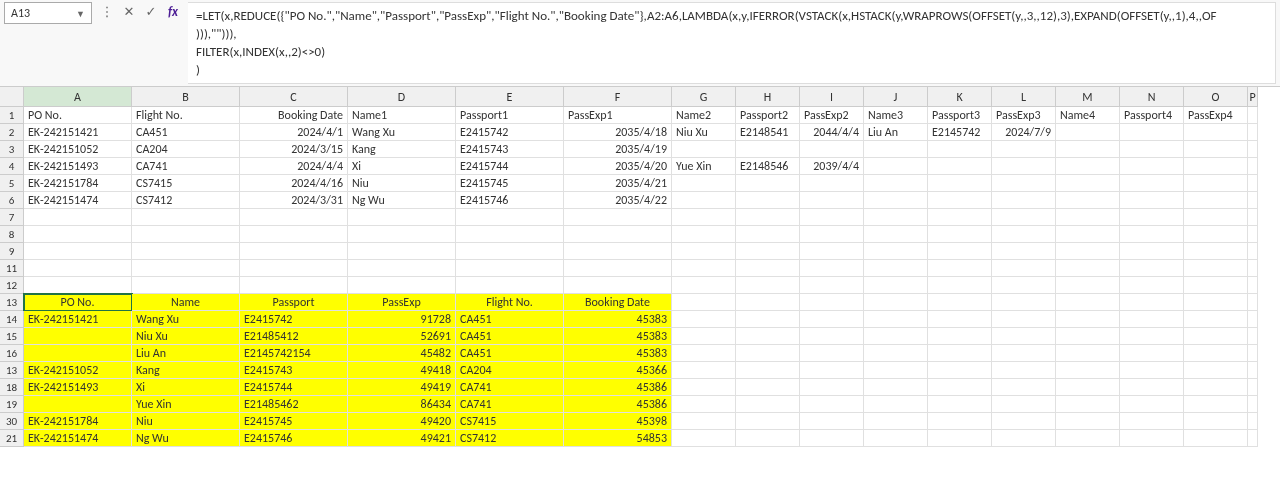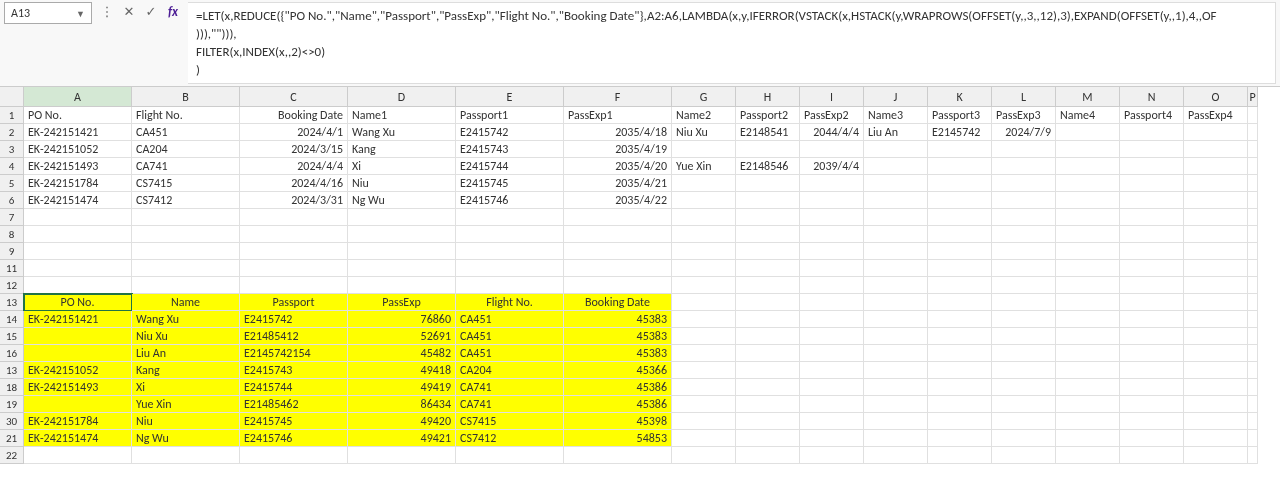--- a/index.html
+++ b/index.html
@@ -315,21 +315,21 @@
           <div class="cell cM"></div>
           <div class="cell cN"></div>
           <div class="cell cO"></div>
           <div class="cell cP"></div>
         </div>
         <div class="row">
           <div class="row-h">14</div>
           <div class="cell cA yl">EK-242151421</div>
           <div class="cell cB yl">Wang Xu</div>
           <div class="cell cC yl">E2415742</div>
-          <div class="cell cD yl r">76860</div>
+          <div class="cell cD yl r">91728</div>
           <div class="cell cE yl">CA451</div>
           <div class="cell cF yl r">45383</div>
           <div class="cell cG"></div>
           <div class="cell cH"></div>
           <div class="cell cI"></div>
           <div class="cell cJ"></div>
           <div class="cell cK"></div>
           <div class="cell cL"></div>
           <div class="cell cM"></div>
           <div class="cell cN"></div>
@@ -462,34 +462,15 @@
           <div class="cell cH"></div>
           <div class="cell cI"></div>
           <div class="cell cJ"></div>
           <div class="cell cK"></div>
           <div class="cell cL"></div>
           <div class="cell cM"></div>
           <div class="cell cN"></div>
           <div class="cell cO"></div>
           <div class="cell cP"></div>
         </div>
-        <div class="row">
-          <div class="row-h">22</div>
-          <div class="cell cA"></div>
-          <div class="cell cB"></div>
-          <div class="cell cC"></div>
-          <div class="cell cD"></div>
-          <div class="cell cE"></div>
-          <div class="cell cF"></div>
-          <div class="cell cG"></div>
-          <div class="cell cH"></div>
-          <div class="cell cI"></div>
-          <div class="cell cJ"></div>
-          <div class="cell cK"></div>
-          <div class="cell cL"></div>
-          <div class="cell cM"></div>
-          <div class="cell cN"></div>
-          <div class="cell cO"></div>
-          <div class="cell cP"></div>
-        </div>
       </div>
   </div>
 </div>
 
 </body></html>

